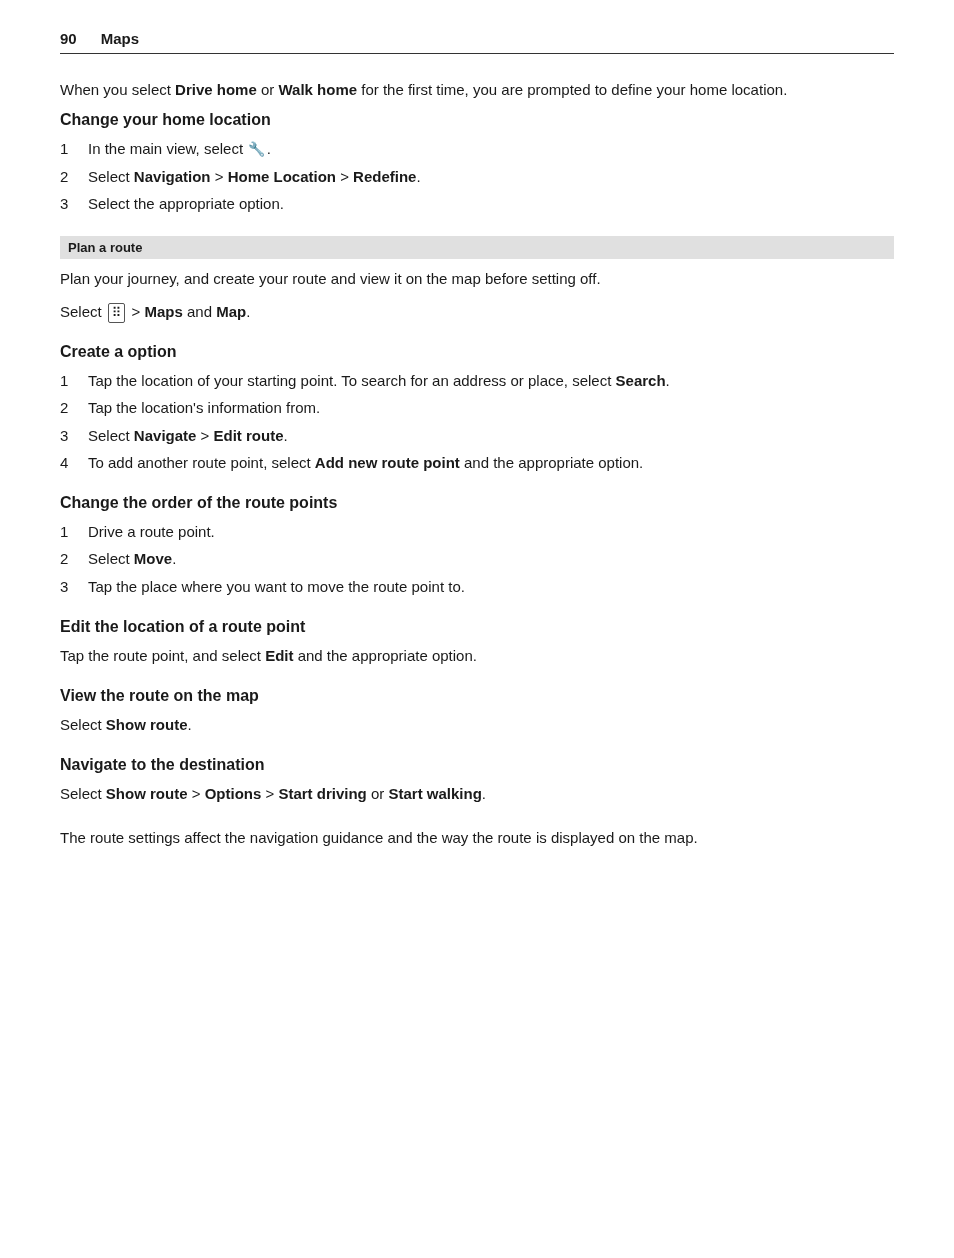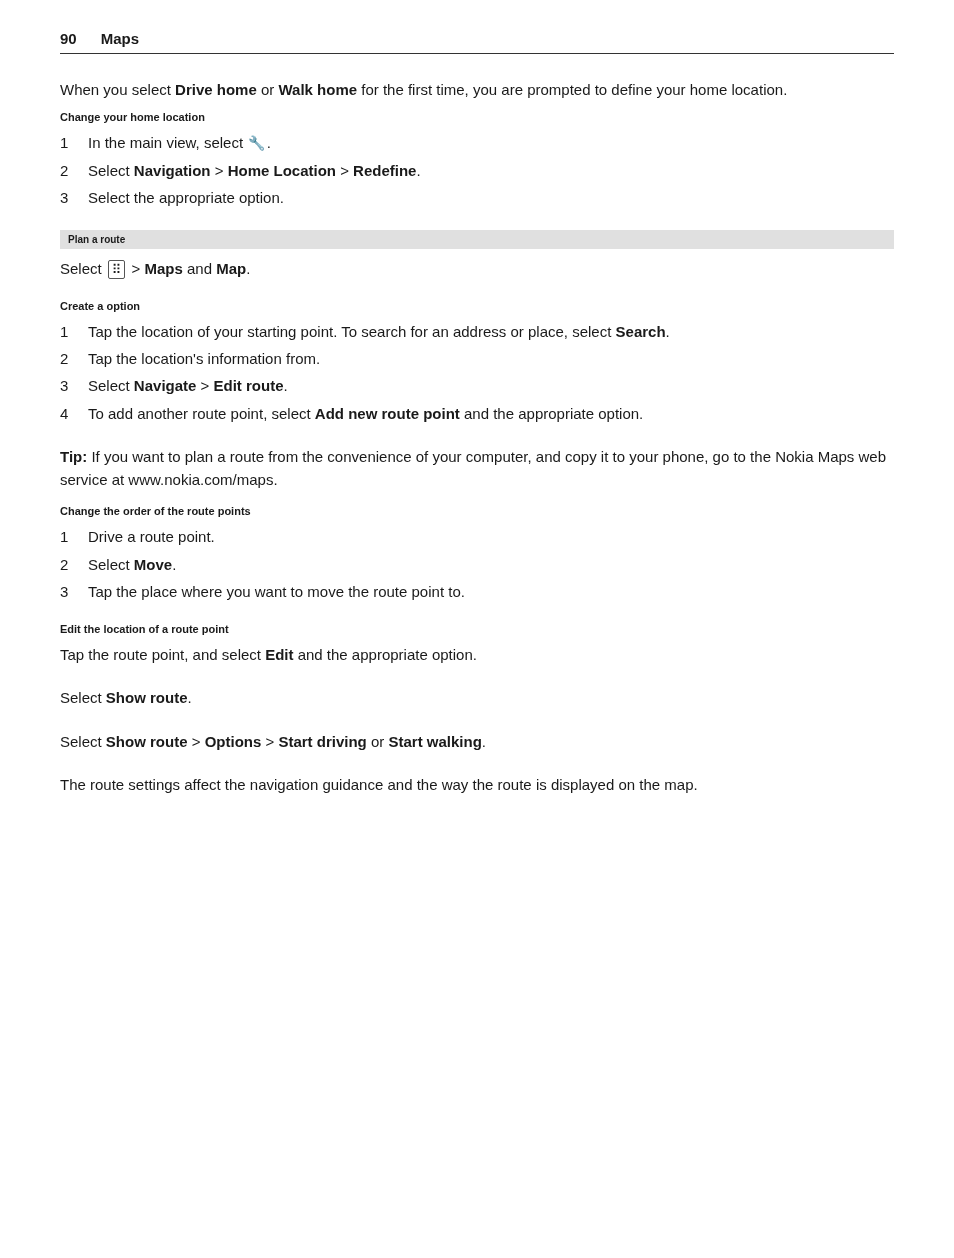--- a/index.html
+++ b/index.html
@@ -32,26 +32,26 @@
     }
     .header-title {
       font-weight: bold;
       font-size: 15px;
     }
     .section {
       margin-bottom: 20px;
     }
     .section-heading {
       font-weight: bold;
-      font-size: 11px;
+      font-size: 16px;
       margin-bottom: 8px;
     }
     .section-heading-box {
       font-weight: bold;
-      font-size: 10px;
+      font-size: 13px;
       background: #e0e0e0;
       padding: 4px 8px;
       margin-bottom: 8px;
       display: block;
     }
     .body-text {
       font-size: 15px;
       line-height: 1.55;
       margin-bottom: 10px;
     }
@@ -131,20 +131,21 @@
       </li>
       <li>
         <span class="num">3</span>
         <span class="list-content">Select the appropriate option.</span>
       </li>
     </ol>
   </div>
 
   <div class="section">
     <span class="section-heading-box">Plan a route</span>
+    <div class="body-text">Plan your journey, and create your route and view it on the map before setting off.</div>
     <div class="select-line">
       Select <span class="apps-icon">⠿</span> &gt; <b>Maps</b> and <b>Map</b>.
     </div>
   </div>
 
   <div class="section">
     <div class="section-heading">Create a option</div>
     <ol class="numbered-list">
       <li>
         <span class="num">1</span>
@@ -158,23 +159,20 @@
         <span class="num">3</span>
         <span class="list-content">Select <b>Navigate</b>  &gt; <b>Edit route</b>.</span>
       </li>
       <li>
         <span class="num">4</span>
         <span class="list-content">To add another route point, select <b>Add new route point</b> and the appropriate option.</span>
       </li>
     </ol>
   </div>
 
-  <div class="section tip-text">
-    <b>Tip:</b> If you want to plan a route from the convenience of your computer, and copy it to your phone, go to the Nokia Maps web service at www.nokia.com/maps.
-  </div>
 
   <div class="section">
     <div class="section-heading">Change the order of the route points</div>
     <ol class="numbered-list">
       <li>
         <span class="num">1</span>
         <span class="list-content">Drive a route point.</span>
       </li>
       <li>
         <span class="num">2</span>
@@ -188,26 +186,28 @@
   </div>
 
   <div class="section">
     <div class="section-heading">Edit the location of a route point</div>
     <div class="body-text">
       Tap the route point, and select <b>Edit</b> and the appropriate option.
     </div>
   </div>
 
   <div class="section">
+    <div class="section-heading">View the route on the map</div>
     <div class="body-text">
       Select <b>Show route</b>.
     </div>
   </div>
 
   <div class="section">
+    <div class="section-heading">Navigate to the destination</div>
     <div class="body-text">
       Select <b>Show route</b>  &gt; <b>Options</b>  &gt; <b>Start driving</b> or <b>Start walking</b>.
     </div>
   </div>
 
   <div class="section body-text">The route settings affect the navigation guidance and the way the route is displayed on the map.</div>
 
 </div>
 
 </body></html>

